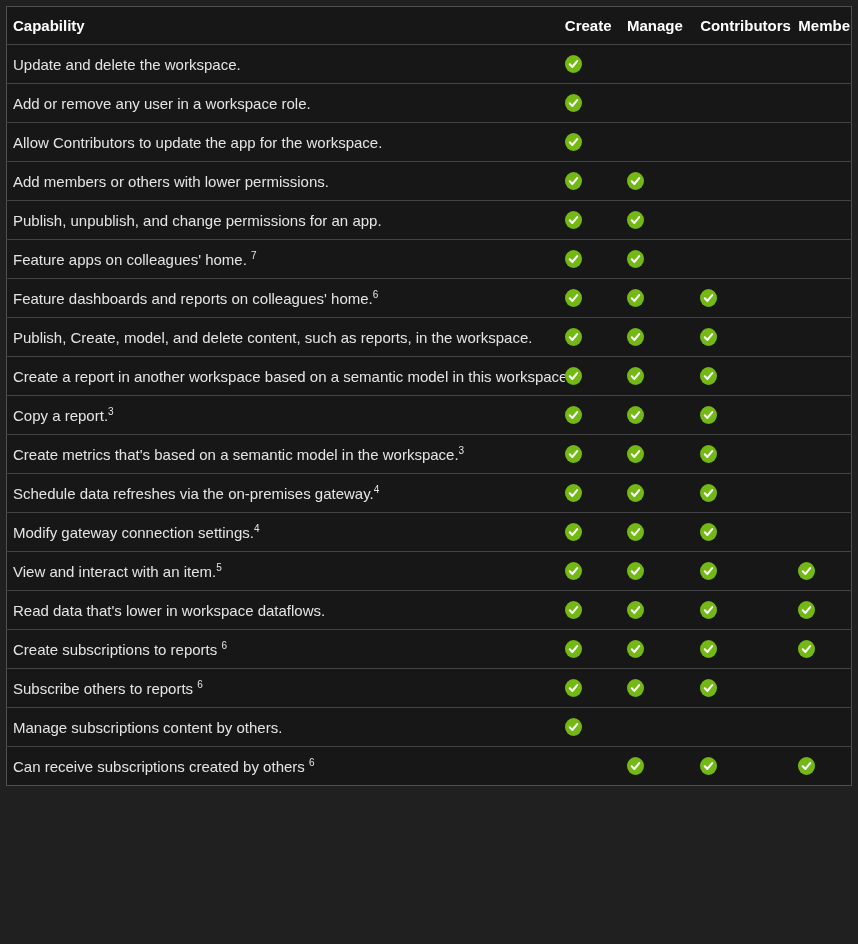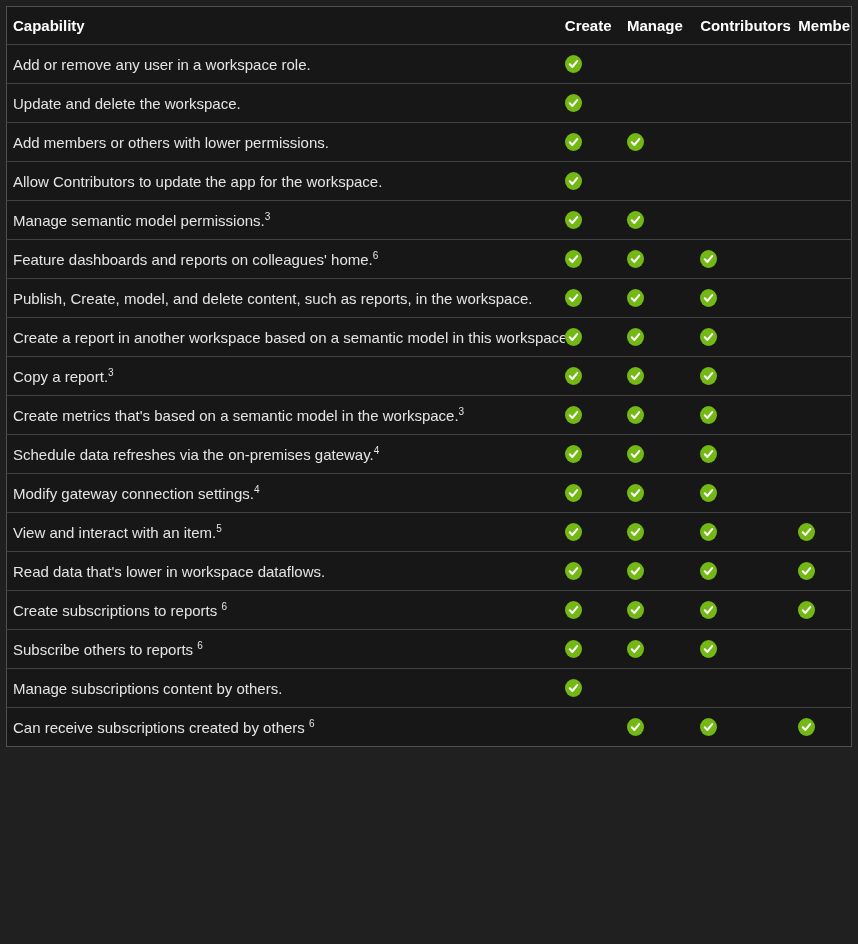--- a/index.html
+++ b/index.html
@@ -83,31 +83,41 @@
       <tr>
         <th class="cap-cell">Capability</th>
         <th class="role-cell">Create</th>
         <th class="role-cell">Manage</th>
         <th class="role-cell">Contributors</th>
         <th class="role-cell">Member</th>
       </tr>
     </thead>
     <tbody id="table-body">
         <tr>
+          <td class="cap-cell">Update and delete the workspace.</td>
+          <td class="role-cell"><span class="check"><svg viewBox="0 0 17 18" width="17" height="18" aria-hidden="true">
+                <ellipse cx="8.5" cy="9" rx="8.5" ry="9" fill="#74b816"></ellipse>
+                <path d="M4.8 9.3 L7.4 11.9 L12.2 6.1" stroke="#ffffff" stroke-width="2.1" fill="none" stroke-linecap="round" stroke-linejoin="round"></path>
+              </svg></span></td>
+          <td class="role-cell"></td>
+          <td class="role-cell"></td>
+          <td class="role-cell"></td>
+        </tr>
+        <tr>
           <td class="cap-cell">Add or remove any user in a workspace role.</td>
           <td class="role-cell"><span class="check"><svg viewBox="0 0 17 18" width="17" height="18" aria-hidden="true">
                 <ellipse cx="8.5" cy="9" rx="8.5" ry="9" fill="#74b816"></ellipse>
                 <path d="M4.8 9.3 L7.4 11.9 L12.2 6.1" stroke="#ffffff" stroke-width="2.1" fill="none" stroke-linecap="round" stroke-linejoin="round"></path>
               </svg></span></td>
           <td class="role-cell"></td>
           <td class="role-cell"></td>
           <td class="role-cell"></td>
         </tr>
         <tr>
-          <td class="cap-cell">Update and delete the workspace.</td>
+          <td class="cap-cell">Allow Contributors to update the app for the workspace.</td>
           <td class="role-cell"><span class="check"><svg viewBox="0 0 17 18" width="17" height="18" aria-hidden="true">
                 <ellipse cx="8.5" cy="9" rx="8.5" ry="9" fill="#74b816"></ellipse>
                 <path d="M4.8 9.3 L7.4 11.9 L12.2 6.1" stroke="#ffffff" stroke-width="2.1" fill="none" stroke-linecap="round" stroke-linejoin="round"></path>
               </svg></span></td>
           <td class="role-cell"></td>
           <td class="role-cell"></td>
           <td class="role-cell"></td>
         </tr>
         <tr>
           <td class="cap-cell">Add members or others with lower permissions.</td>
@@ -116,31 +126,34 @@
                 <path d="M4.8 9.3 L7.4 11.9 L12.2 6.1" stroke="#ffffff" stroke-width="2.1" fill="none" stroke-linecap="round" stroke-linejoin="round"></path>
               </svg></span></td>
           <td class="role-cell"><span class="check"><svg viewBox="0 0 17 18" width="17" height="18" aria-hidden="true">
                 <ellipse cx="8.5" cy="9" rx="8.5" ry="9" fill="#74b816"></ellipse>
                 <path d="M4.8 9.3 L7.4 11.9 L12.2 6.1" stroke="#ffffff" stroke-width="2.1" fill="none" stroke-linecap="round" stroke-linejoin="round"></path>
               </svg></span></td>
           <td class="role-cell"></td>
           <td class="role-cell"></td>
         </tr>
         <tr>
-          <td class="cap-cell">Allow Contributors to update the app for the workspace.</td>
-          <td class="role-cell"><span class="check"><svg viewBox="0 0 17 18" width="17" height="18" aria-hidden="true">
-                <ellipse cx="8.5" cy="9" rx="8.5" ry="9" fill="#74b816"></ellipse>
-                <path d="M4.8 9.3 L7.4 11.9 L12.2 6.1" stroke="#ffffff" stroke-width="2.1" fill="none" stroke-linecap="round" stroke-linejoin="round"></path>
-              </svg></span></td>
-          <td class="role-cell"></td>
-          <td class="role-cell"></td>
-          <td class="role-cell"></td>
-        </tr>
-        <tr>
-          <td class="cap-cell">Manage semantic model permissions.<sup class="fn">3</sup></td>
+          <td class="cap-cell">Publish, unpublish, and change permissions for an app.</td>
+          <td class="role-cell"><span class="check"><svg viewBox="0 0 17 18" width="17" height="18" aria-hidden="true">
+                <ellipse cx="8.5" cy="9" rx="8.5" ry="9" fill="#74b816"></ellipse>
+                <path d="M4.8 9.3 L7.4 11.9 L12.2 6.1" stroke="#ffffff" stroke-width="2.1" fill="none" stroke-linecap="round" stroke-linejoin="round"></path>
+              </svg></span></td>
+          <td class="role-cell"><span class="check"><svg viewBox="0 0 17 18" width="17" height="18" aria-hidden="true">
+                <ellipse cx="8.5" cy="9" rx="8.5" ry="9" fill="#74b816"></ellipse>
+                <path d="M4.8 9.3 L7.4 11.9 L12.2 6.1" stroke="#ffffff" stroke-width="2.1" fill="none" stroke-linecap="round" stroke-linejoin="round"></path>
+              </svg></span></td>
+          <td class="role-cell"></td>
+          <td class="role-cell"></td>
+        </tr>
+        <tr>
+          <td class="cap-cell">Feature apps on colleagues' home. <sup class="fn">7</sup></td>
           <td class="role-cell"><span class="check"><svg viewBox="0 0 17 18" width="17" height="18" aria-hidden="true">
                 <ellipse cx="8.5" cy="9" rx="8.5" ry="9" fill="#74b816"></ellipse>
                 <path d="M4.8 9.3 L7.4 11.9 L12.2 6.1" stroke="#ffffff" stroke-width="2.1" fill="none" stroke-linecap="round" stroke-linejoin="round"></path>
               </svg></span></td>
           <td class="role-cell"><span class="check"><svg viewBox="0 0 17 18" width="17" height="18" aria-hidden="true">
                 <ellipse cx="8.5" cy="9" rx="8.5" ry="9" fill="#74b816"></ellipse>
                 <path d="M4.8 9.3 L7.4 11.9 L12.2 6.1" stroke="#ffffff" stroke-width="2.1" fill="none" stroke-linecap="round" stroke-linejoin="round"></path>
               </svg></span></td>
           <td class="role-cell"></td>
           <td class="role-cell"></td>

